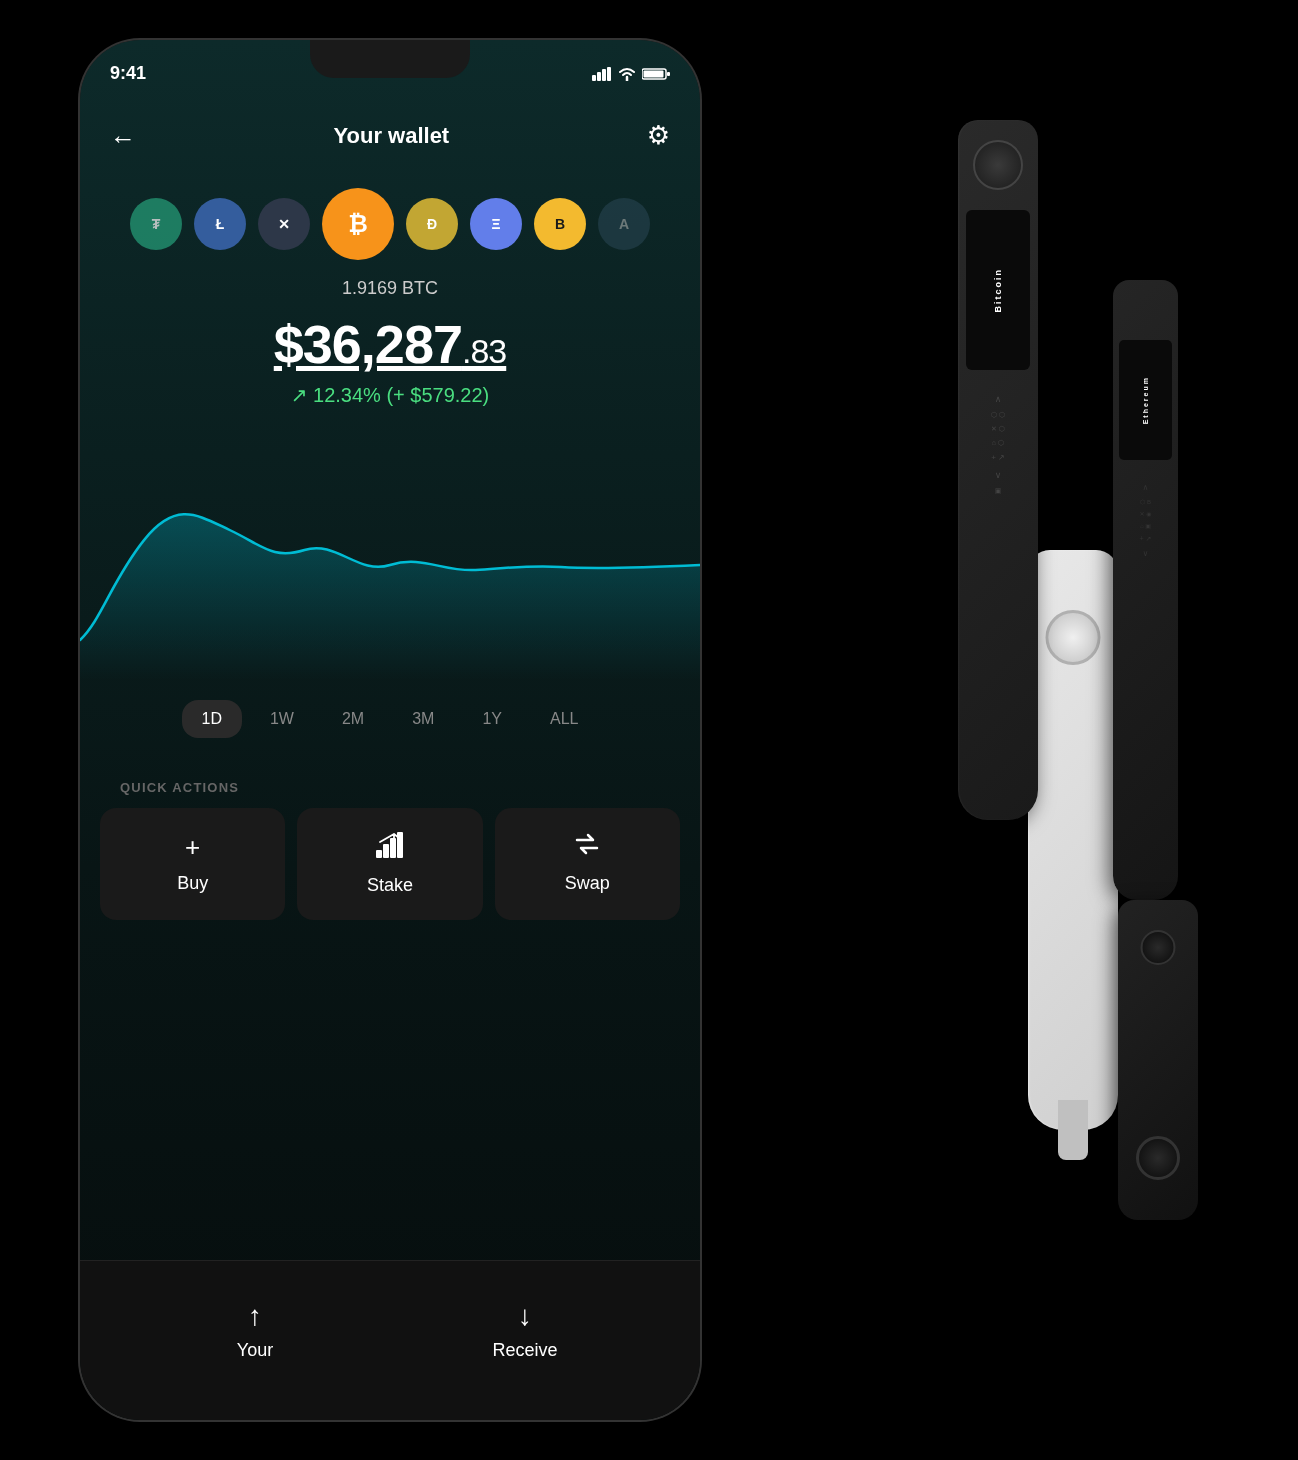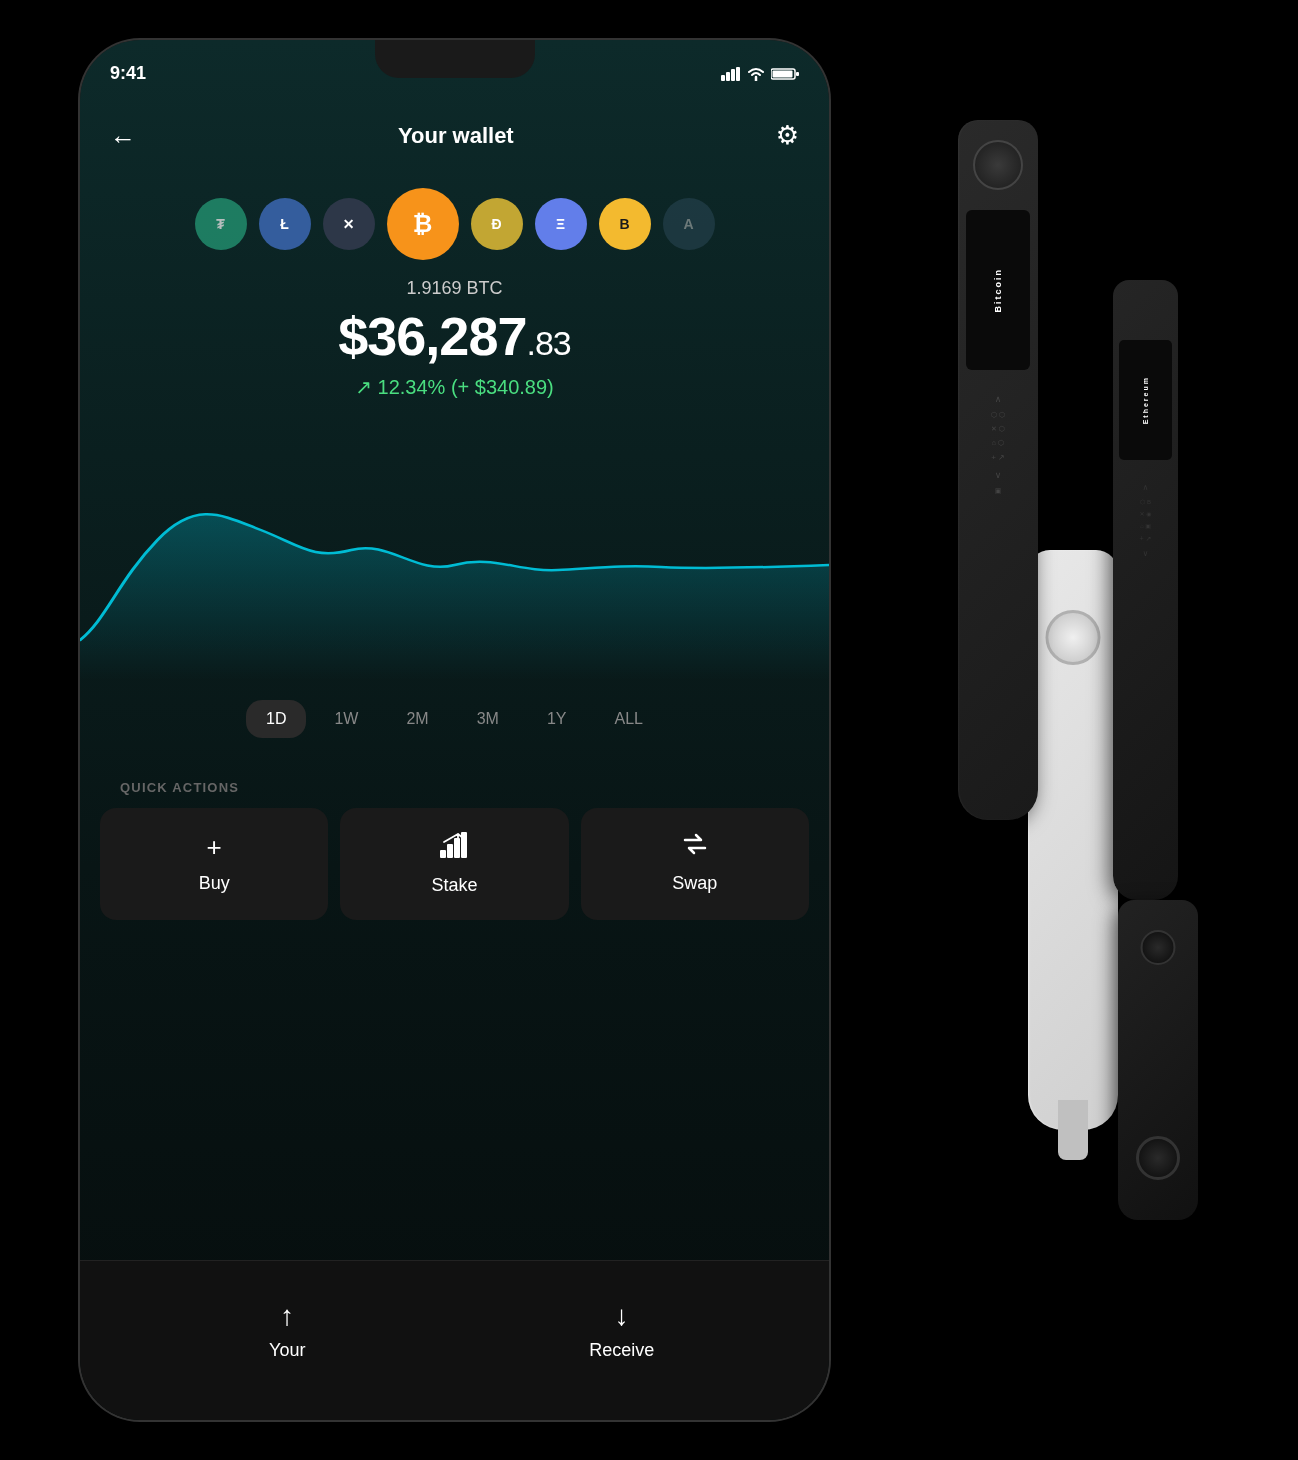--- a/index.html
+++ b/index.html
@@ -18,21 +18,21 @@
       position: relative;
       width: 1298px;
       height: 1460px;
     }
 
     
     .phone {
       position: absolute;
       left: 80px;
       top: 40px;
-      width: 749px;
+      width: 620px;
       height: 1380px;
       background: #1a1a1a;
       border-radius: 60px;
       box-shadow: 0 0 0 2px #333, 0 30px 80px rgba(0,0,0,0.8);
       overflow: hidden;
     }
 
     .phone-screen {
       position: absolute;
       top: 0;
@@ -152,27 +152,28 @@
     .balance-section {
       position: absolute;
       top: 238px;
       left: 0;
       right: 0;
       text-align: center;
     }
     .balance-amount-small {
       color: #ccc;
       font-size: 18px;
-      margin-bottom: 6px;
+      margin-bottom: 14px;
     }
     .balance-amount-large {
       color: #fff;
       font-size: 54px;
       font-weight: 700;
       letter-spacing: -1px;
+      text-decoration: underline;
     }
     .balance-cents {
       font-size: 34px;
       font-weight: 500;
     }
     .balance-change {
       color: #4ade80;
       font-size: 20px;
       margin-top: 8px;
     }
@@ -458,21 +459,21 @@
         <div class="coin coin-eth">Ξ</div>
         <div class="coin coin-bnb">B</div>
         <div class="coin coin-algo" style="opacity:0.5">A</div>
       </div>
 
       <div class="balance-section">
         <div class="balance-amount-small">1.9169 BTC</div>
         <div class="balance-amount-large">
           <span>$36,287</span><span class="balance-cents">.83</span>
         </div>
-        <div class="balance-change">↗ 12.34% (+ $340.89)</div>
+        <div class="balance-change">↗ 12.34% (+ $579.22)</div>
       </div>
 
       <div class="chart-container">
         <svg class="chart-svg" viewBox="0 0 580 260" preserveAspectRatio="none">
           <defs>
             <linearGradient id="chartGrad" x1="0" y1="0" x2="0" y2="1">
               <stop offset="0%" stop-color="#00BCD4" stop-opacity="0.3"></stop>
               <stop offset="100%" stop-color="#00BCD4" stop-opacity="0"></stop>
             </linearGradient>
           </defs>

